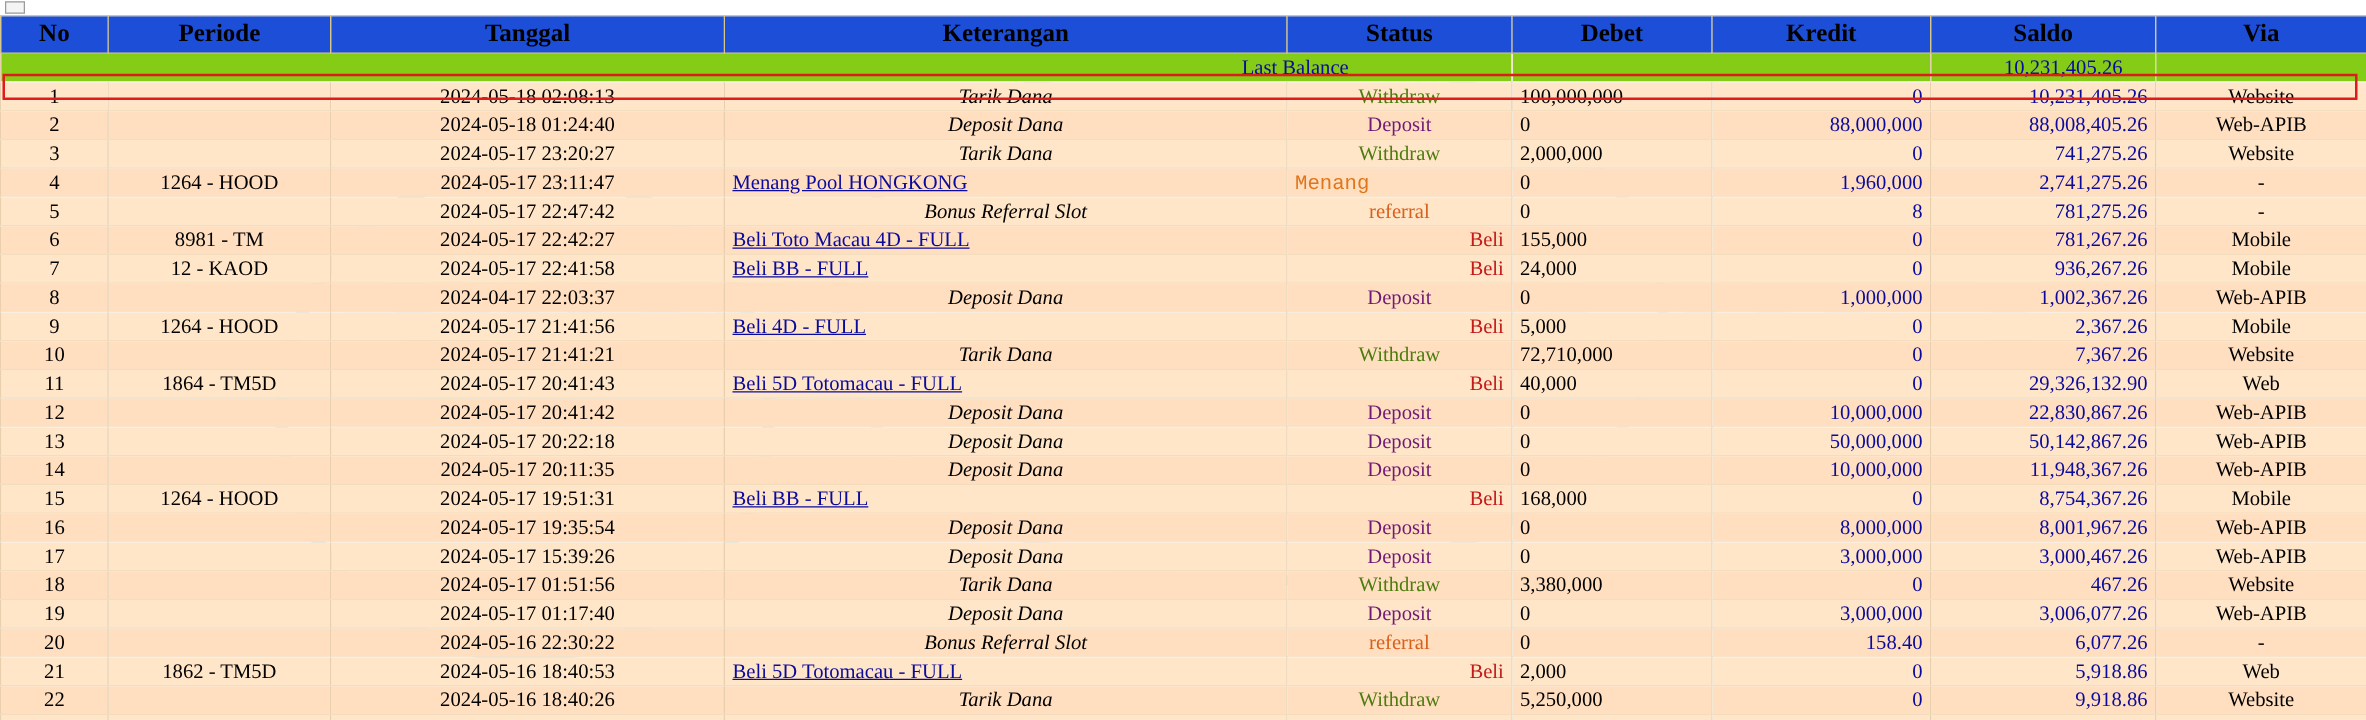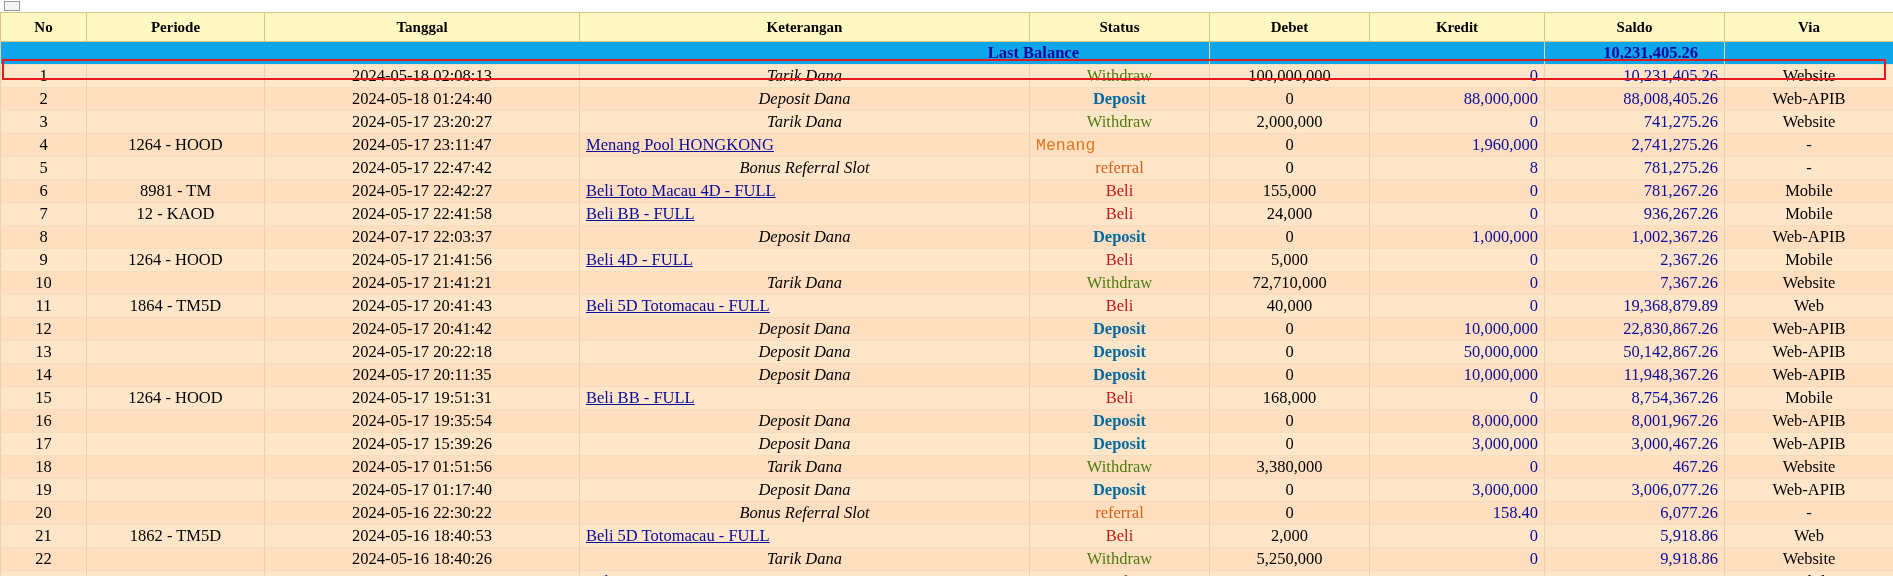--- a/index.html
+++ b/index.html
@@ -50,24 +50,24 @@
   table.tx col.c-periode { width: 178px; }
   table.tx col.c-tanggal { width: 315px; }
   table.tx col.c-ket     { width: 450px; }
   table.tx col.c-status  { width: 180px; }
   table.tx col.c-debet   { width: 160px; }
   table.tx col.c-kredit  { width: 175px; }
   table.tx col.c-saldo   { width: 180px; }
   table.tx col.c-via     { width: 169px; }
 
   table.tx thead th {
-    background: #fef9c3;
+    background: #1d4ed8;
     border: 1px solid #d9c78a;
     font-weight: bold;
-    font-size: 15px;
+    font-size: 20px;
     padding: 3px 4px;
     text-align: center;
     color: #000;
     height: 22px;
   }
 
   table.tx tbody td {
     border-left: 1px solid #e8cfae;
     border-right: 1px solid #e8cfae;
     border-top: 1px solid #f3ddbf;
@@ -77,38 +77,38 @@
     font-size: 16.5px;
     white-space: nowrap;
     overflow: hidden;
   }
 
   tr.rowA td { background: #ffe6c9; }
   tr.rowB td { background: #ffdfc0; }
 
   
   tr.lastbal td {
-    background: #0ea5e9;
-    font-weight: bold;
+    background: #84cc16;
+    font-weight: normal;
     color: #0a0a9c;
     text-align: center;
     height: 20px;
     font-size: 17px;
   }
 
   .t-c { text-align: center; }
 
-  .amount { text-align: center; padding-right: 22px; }
+  .amount { text-align: left; padding-right: 22px; }
   .saldo  { text-align: right; padding-right: 26px; color: #0a0a9c; }
   .zero   { text-align: right; padding-right: 26px; color: #0a0a9c; }
 
   .status-withdraw { color: #4d7c0f; text-align: center; }
-  .status-deposit  { color: #0369a1; text-align: center; font-weight: bold; }
+  .status-deposit  { color: #701a75; text-align: center; }
   .status-menang   { color: #e0761c; text-align: left; font-family: Liberation Mono, monospace; }
-  .status-beli     { color: #c41a1a; text-align: center; }
+  .status-beli     { color: #c41a1a; text-align: right; }
   .status-referral { color: #d8601a; text-align: center; }
 
   .ket-link {
     color: #0a0a9c;
     text-decoration: underline;
     display: block;
     cursor: pointer;
   }
   .ket-plain { text-align: center; font-style: italic; }
 
@@ -263,21 +263,21 @@
           </td>
           <td class="status-beli">Beli</td>
           <td class="amount">24,000</td>
           <td class="zero">0</td>
           <td class="saldo">936,267.26</td>
           <td class="t-c">Mobile</td>
         </tr>
         <tr class="rowB">
           <td class="t-c">8</td>
           <td class="t-c"></td>
-          <td class="t-c">2024-07-17 22:03:37</td>
+          <td class="t-c">2024-04-17 22:03:37</td>
           <td class="ket-plain">Deposit Dana</td>
           <td class="status-deposit">Deposit</td>
           <td class="amount">0</td>
           <td class="zero">1,000,000</td>
           <td class="saldo">1,002,367.26</td>
           <td class="t-c">Web-APIB</td>
         </tr>
         <tr class="rowA">
           <td class="t-c">9</td>
           <td class="t-c">1264 - HOOD</td>
@@ -305,21 +305,21 @@
         <tr class="rowA">
           <td class="t-c">11</td>
           <td class="t-c">1864 - TM5D</td>
           <td class="t-c">2024-05-17 20:41:43</td>
           <td>
             <a class="ket-link">Beli 5D Totomacau - FULL</a>
           </td>
           <td class="status-beli">Beli</td>
           <td class="amount">40,000</td>
           <td class="zero">0</td>
-          <td class="saldo">19,368,879.89</td>
+          <td class="saldo">29,326,132.90</td>
           <td class="t-c">Web</td>
         </tr>
         <tr class="rowB">
           <td class="t-c">12</td>
           <td class="t-c"></td>
           <td class="t-c">2024-05-17 20:41:42</td>
           <td class="ket-plain">Deposit Dana</td>
           <td class="status-deposit">Deposit</td>
           <td class="amount">0</td>
           <td class="zero">10,000,000</td>

